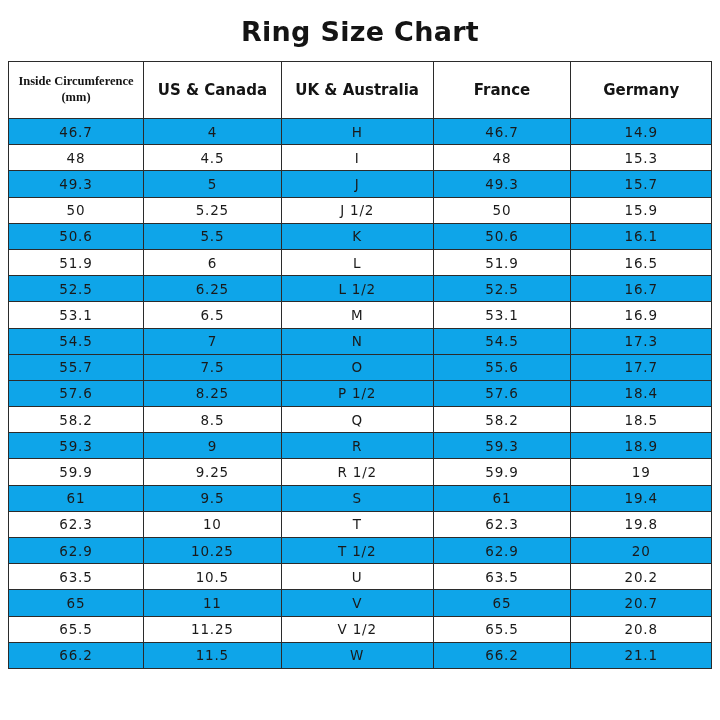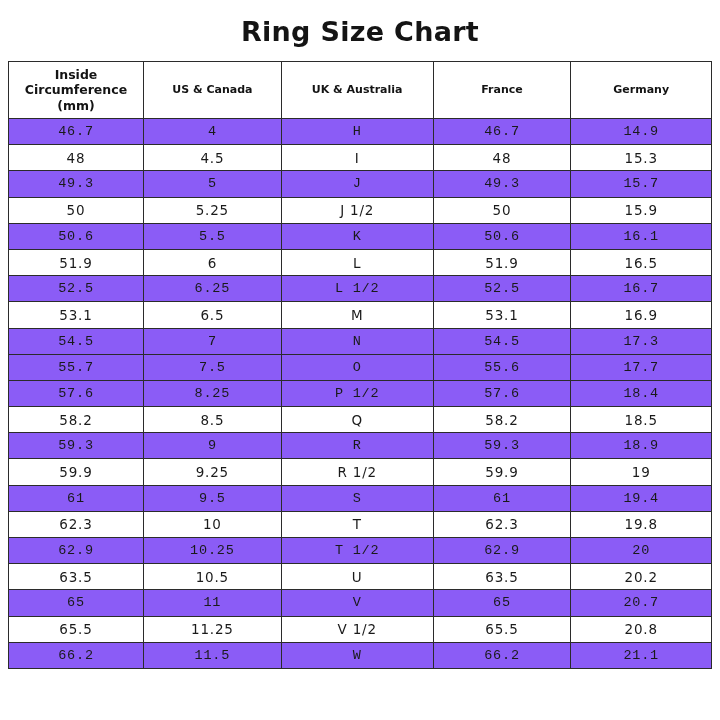--- a/index.html
+++ b/index.html
@@ -42,40 +42,40 @@
   }
   table.size-table th,
   table.size-table td {
     border: 1px solid #2b2b2b;
     text-align: center;
     font-family: "DejaVu Sans", sans-serif;
   }
   table.size-table thead th {
     height: 52px;
     background: #ffffff;
-    font-size: 11px;
+    font-size: 15px;
     font-weight: bold;
     color: #141414;
     padding: 2px 4px;
     line-height: 1.25;
   }
   table.size-table thead th.narrow-head {
     font-size: 12.5px;
     font-weight: bold;
+    font-family: Liberation Serif, serif;
   }
   table.size-table tbody td {
     height: 25.2px;
     font-size: 13.5px;
     color: #1a1a1a;
     padding: 0 2px;
     letter-spacing: 0.8px;
   }
   table.size-table tbody tr.alt td {
-    background: #8b5cf6;
-    font-family: Liberation Mono, monospace;
+    background: #0ea5e9;
   }
   table.size-table tbody tr.plain td {
     background: #ffffff;
   }
   col.c0 { width: 19.2%; }
   col.c1 { width: 19.6%; }
   col.c2 { width: 21.6%; }
   col.c3 { width: 19.6%; }
   col.c4 { width: 20.0%; }
 </style>

